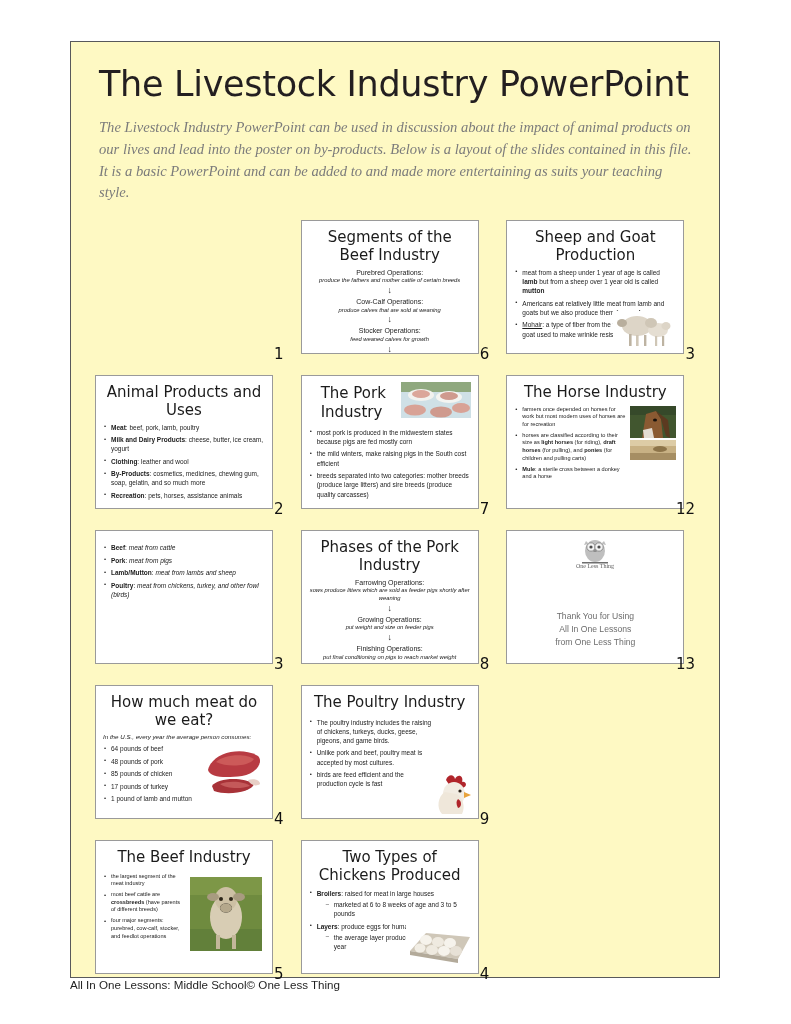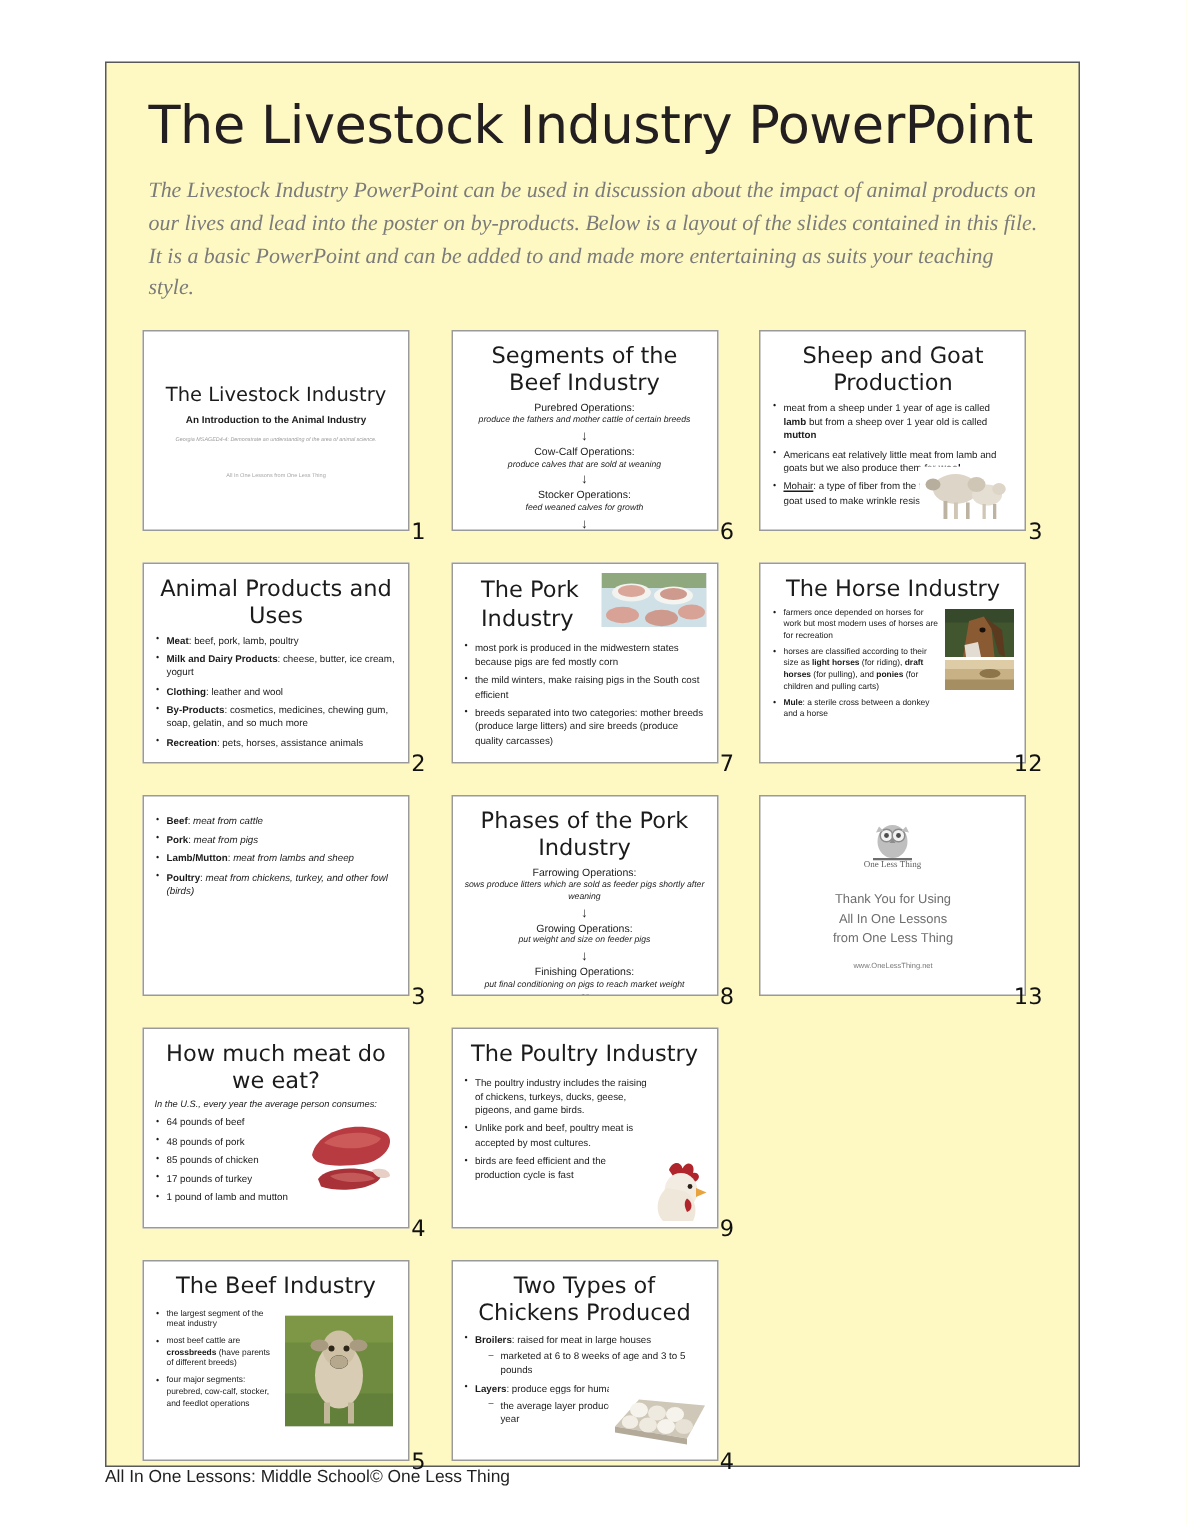--- a/index.html
+++ b/index.html
@@ -172,23 +172,23 @@
   .s1-foot {
     font-size: 3.7px;
     color: #a8a8a8;
   }
   
   .s13-wrap {
     height: 100%;
     display: flex;
     flex-direction: column;
     align-items: center;
-    justify-content: center;
     text-align: center;
     color: #6f6f6f;
+    gap: 28px;
   }
   .s13-msg {
     font-size: 8.6px;
     line-height: 1.5;
     margin-top: 7px;
     color: #6d6d6d;
   }
   .s13-url {
     font-size: 5px;
     margin-top: 9px;
@@ -227,28 +227,20 @@
 
 <div class="page">
   <div class="page-inner">
 
     <h1 class="doc-title">The Livestock Industry PowerPoint</h1>
     <p class="doc-intro">The Livestock Industry PowerPoint can be used in discussion about the impact of animal products on our lives and lead into the poster on by-products. Below is a layout of the slides contained in this file. It is a basic PowerPoint and can be added to and made more entertaining as suits your teaching style.</p>
 
     <div class="grid">
 
       <div class="cell">
-        <div class="thumb">
-          <div class="s1-wrap">
-            <div class="s1-title">The Livestock Industry</div>
-            <div class="s1-sub">An Introduction to the Animal Industry</div>
-            <div class="s1-std">Georgia MSAGED4-4: Demonstrate an understanding of the area of animal science.</div>
-            <div class="s1-foot">All In One Lessons from One Less Thing</div>
-          </div>
-        </div>
         <div class="slide-num">1</div>
       </div>
 
       <div class="cell">
         <div class="thumb">
           <div class="s-title">Segments of the Beef Industry</div>
           <div class="center-body">
             <div class="flow-block">
               <div class="op-name">Purebred Operations:</div>
               <div class="op-desc">produce the fathers and mother cattle of certain breeds</div>

